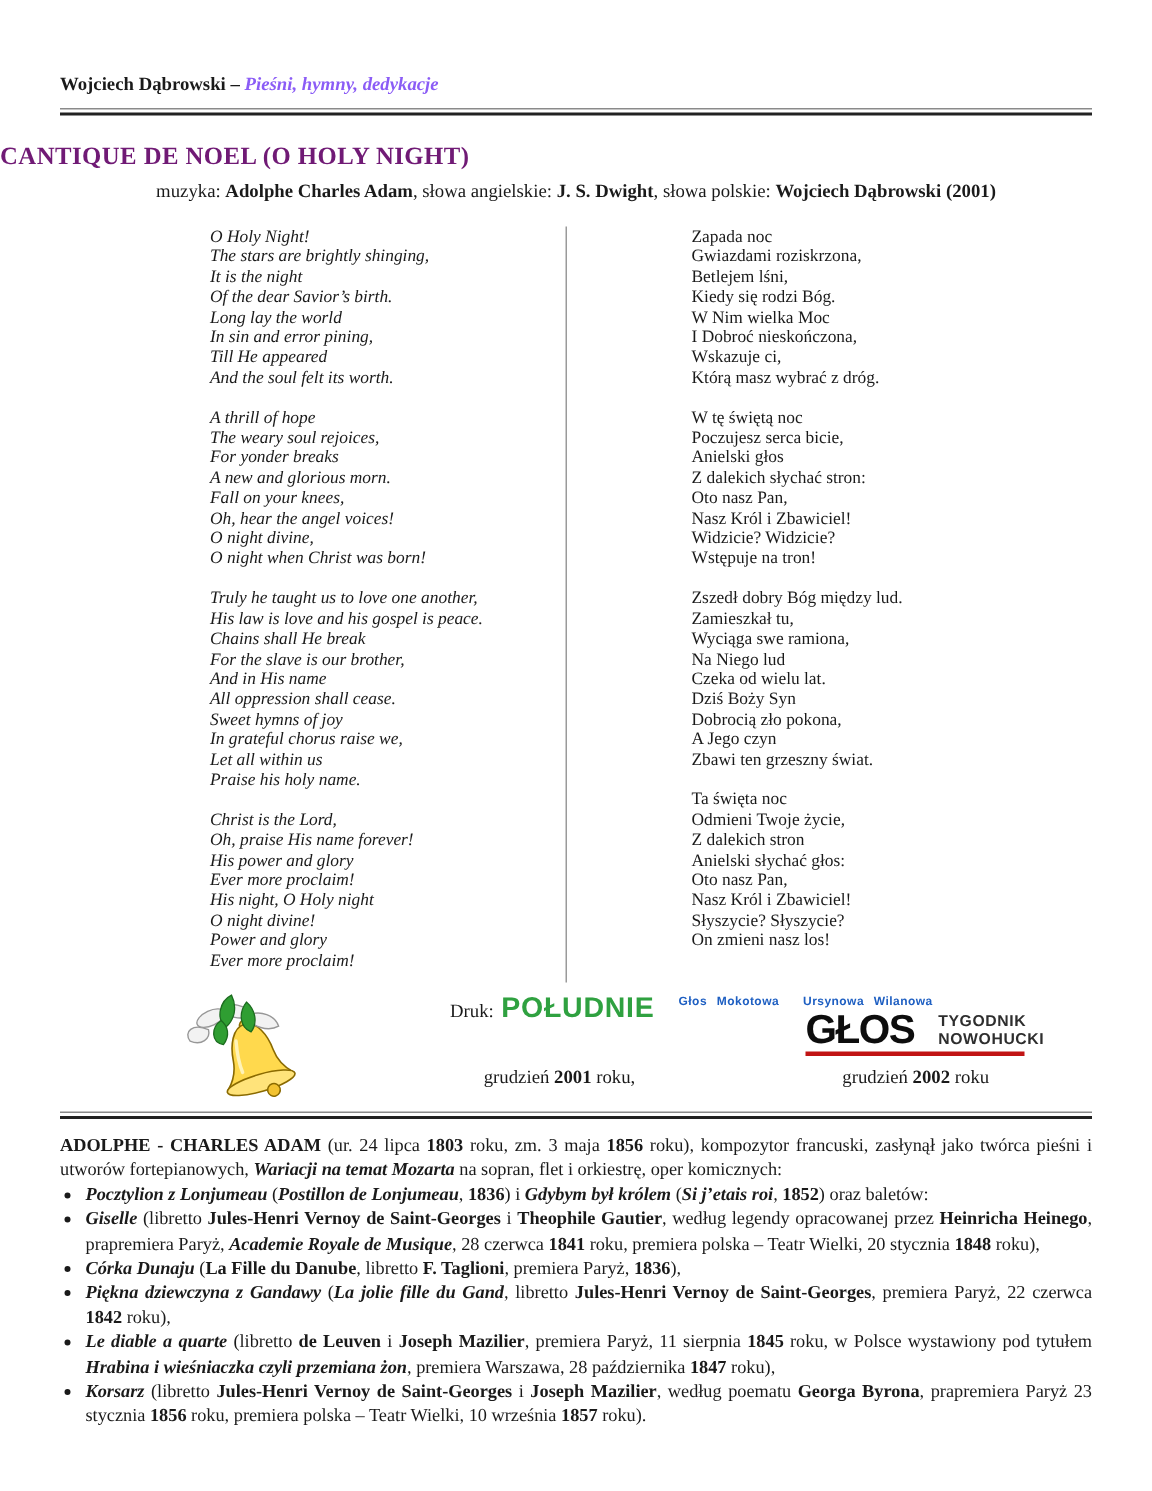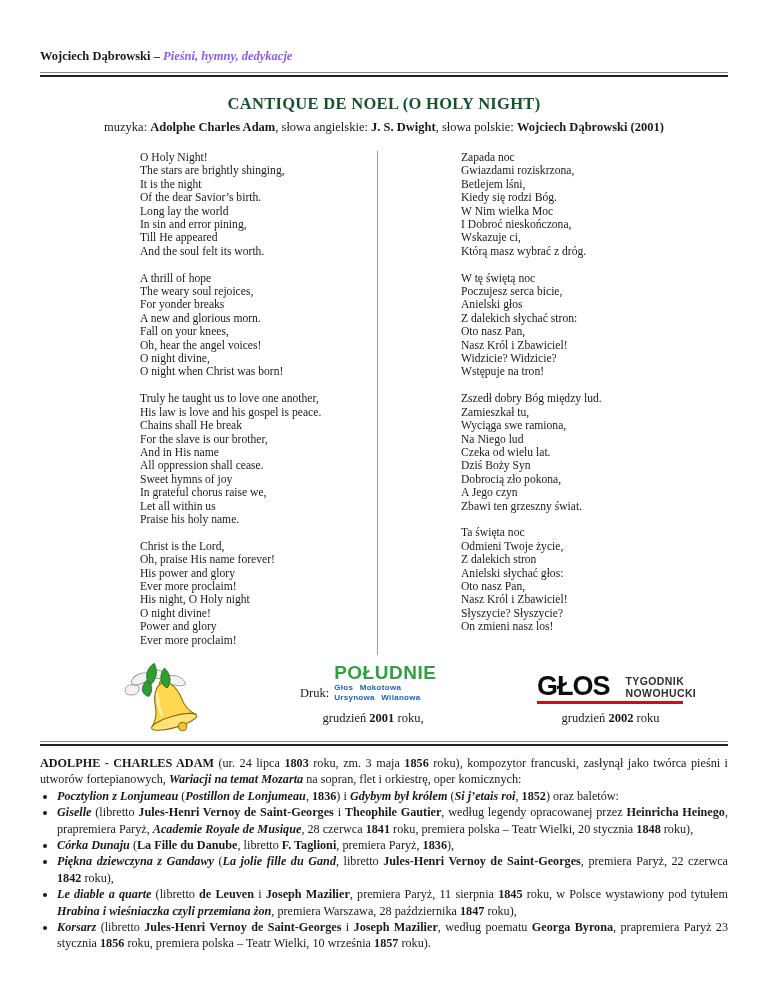--- a/index.html
+++ b/index.html
@@ -5,34 +5,34 @@
 <style>
   html,body{margin:0;padding:0;background:#e8e8e8;}
   .page{
     position:relative;width:768px;height:994px;margin:0 auto;background:#ffffff;
     font-family:"Liberation Serif", serif;color:#1a1a1a;overflow:hidden;
   }
   .doc-header{position:absolute;left:40px;top:49px;font-size:12.5px;font-weight:bold;}
   .rule{position:absolute;left:40px;right:40px;height:2px;border-top:1px solid #8a8a8a;border-bottom:2px solid #222;}
   .rule-top{top:72px;}
   .rule-bottom{top:741px;}
-  .doc-title{position:absolute;left:0;right:0;top:94px;text-align:center;
-    font-size:16.5px;font-weight:bold;color:#14532d;letter-spacing:.3px;}
+  .doc-title{position:absolute;left:0;right:0;top:94px;text-align:left;
+    font-size:16.5px;font-weight:bold;color:#701a75;letter-spacing:.3px;}
   .credits{position:absolute;left:0;right:0;top:120px;text-align:center;font-size:12.5px;}
   .lyrics-col{position:absolute;top:151px;font-size:11.6px;line-height:13.4px;}
-  .col-en{left:140px;width:230px;}
+  .col-en{left:140px;width:230px;font-style:italic;}
   .col-pl{left:461px;width:240px;}
   .col-divider{position:absolute;left:377px;top:151px;width:1px;height:504px;background:#9a9a9a;}
   .stanza{margin:0 0 13.4px 0;}
   .lyric-line{white-space:pre;}
   
   .footer-bell{position:absolute;left:116px;top:658px;width:92px;height:86px;}
   .druk-row{position:absolute;left:300px;top:663px;display:flex;align-items:flex-end;gap:5px;}
   .druk-label{font-size:12.5px;padding-bottom:1px;}
-  .poludnie-logo{display:flex;flex-direction:column;font-family:"Liberation Sans", sans-serif;}
+  .poludnie-logo{display:flex;font-family:"Liberation Sans", sans-serif;gap:16px;}
   .poludnie-name{font-size:19px;font-weight:bold;color:#2fa140;letter-spacing:.5px;line-height:20px;}
   .poludnie-sub{font-size:8px;font-weight:bold;color:#1e5fc2;line-height:9.5px;word-spacing:4px;letter-spacing:.3px;}
   .date-line{position:absolute;top:711px;font-size:12.5px;text-align:center;}
   .date-left{left:293px;width:160px;}
   .date-right{left:533px;width:155px;}
   .glos-logo{position:absolute;left:537px;top:672px;width:146px;font-family:"Liberation Sans", sans-serif;}
   .glos-top{display:flex;align-items:center;gap:16px;}
   .glos-name{font-size:27px;font-weight:bold;color:#0d0d0d;letter-spacing:-1px;line-height:28px;}
   .glos-right{display:flex;flex-direction:column;padding-top:3px;}
   .glos-sub{font-size:10.5px;font-weight:bold;color:#2e2e2e;line-height:11.5px;letter-spacing:.4px;}

